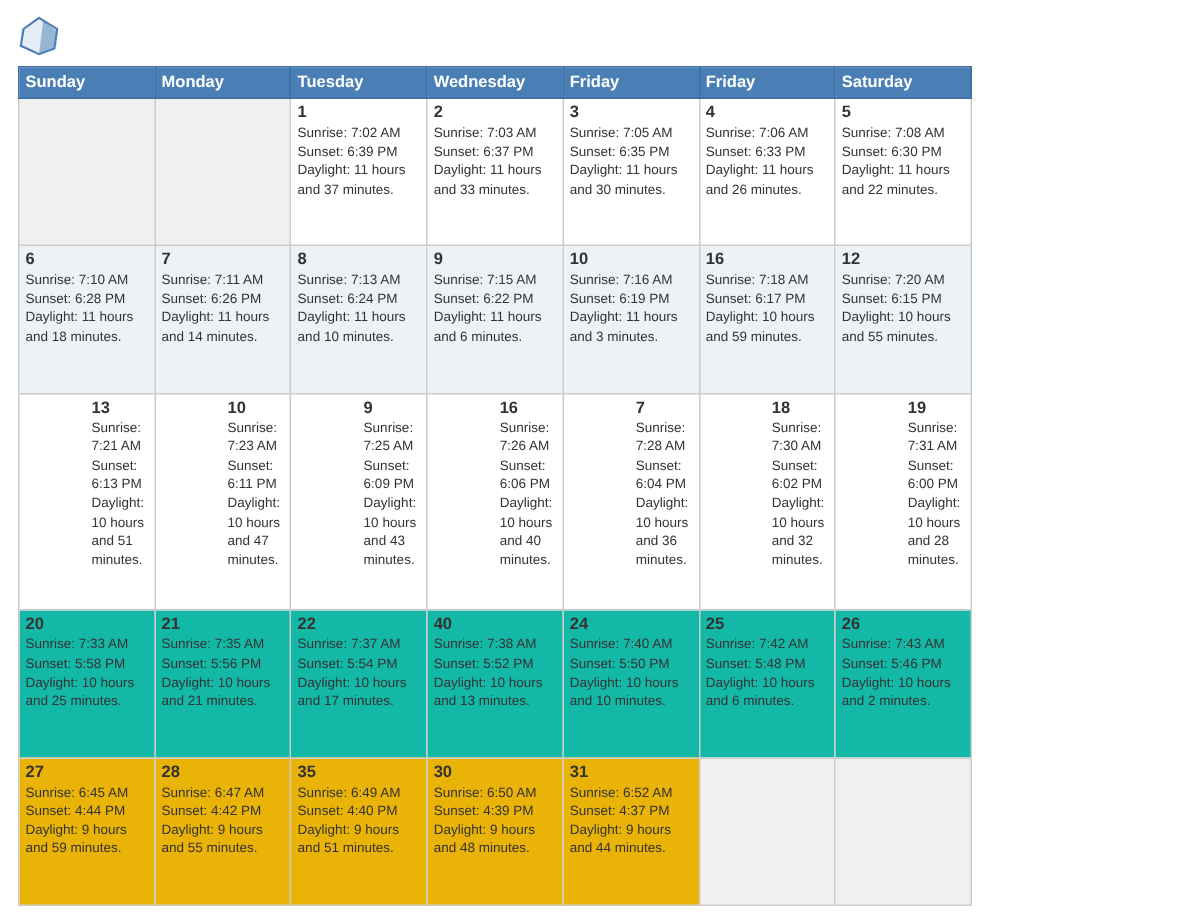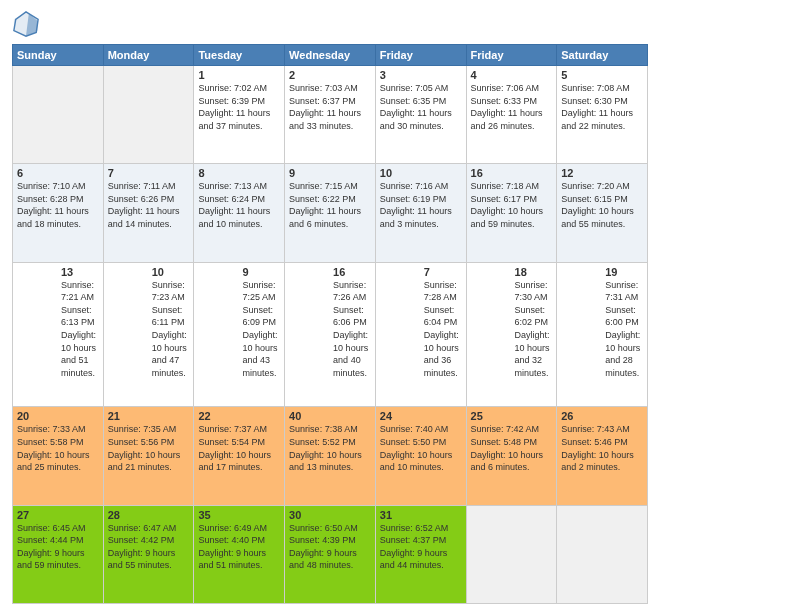--- a/index.html
+++ b/index.html
@@ -103,23 +103,23 @@
     }
     tr:nth-child(even) td:not(.empty) {
       background: #f0f4f8;
     }
     .calendar tbody tr:nth-child(1) td { background: #fff; }
     .calendar tbody tr:nth-child(1) td.empty { background: #f0f0f0; }
     .calendar tbody tr:nth-child(2) td { background: #edf2f7; }
     .calendar tbody tr:nth-child(2) td.empty { background: #e8edf2; }
     .calendar tbody tr:nth-child(3) td { background: #fff; padding-left: 48px; }
     .calendar tbody tr:nth-child(3) td.empty { background: #f0f0f0; }
-    .calendar tbody tr:nth-child(4) td { background: #fdba74; }
+    .calendar tbody tr:nth-child(4) td { background: #14b8a6; }
     .calendar tbody tr:nth-child(4) td.empty { background: #e8edf2; }
-    .calendar tbody tr:nth-child(5) td { background: #84cc16; }
+    .calendar tbody tr:nth-child(5) td { background: #eab308; }
     .calendar tbody tr:nth-child(5) td.empty { background: #f0f0f0; }
   </style>
 </head>
 <body>
 
 <div class="page">
   <div class="header">
     <div class="logo">
       <svg class="logo-icon" viewBox="0 0 30 30" xmlns="http://www.w3.org/2000/svg">
         <polygon points="15,2 28,10 28,22 15,28 2,22 2,10" fill="#4a7fb5" opacity="0.15"></polygon>

